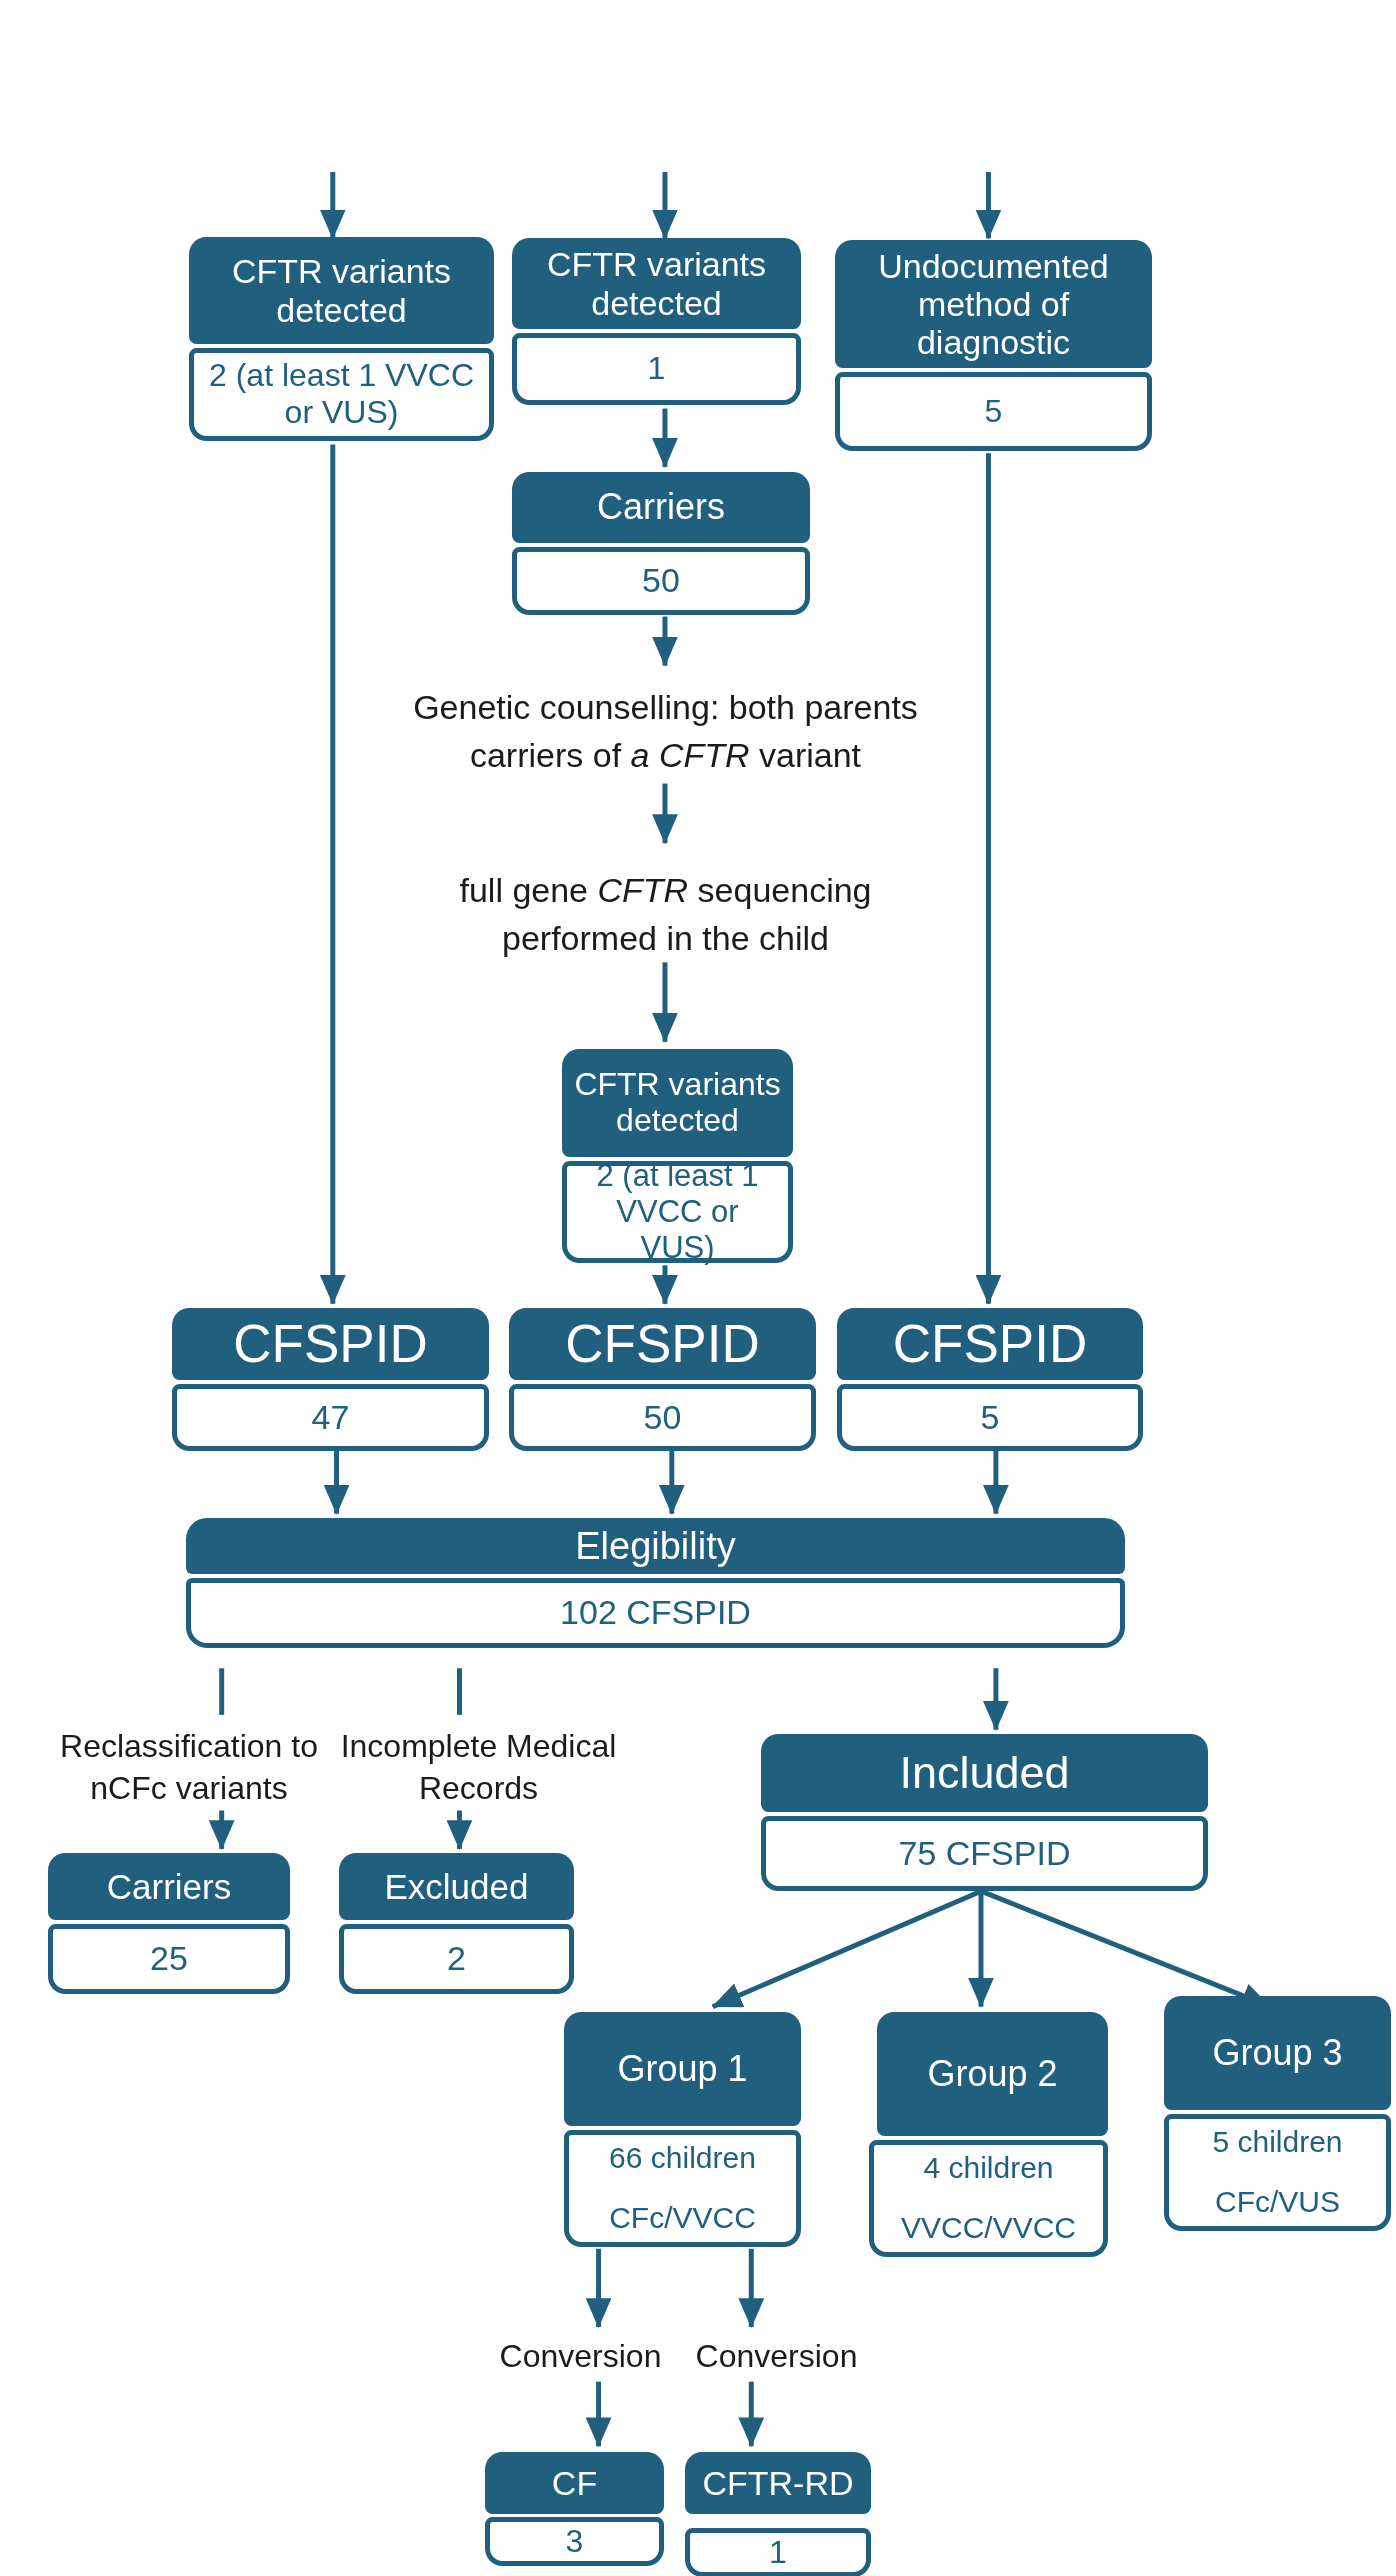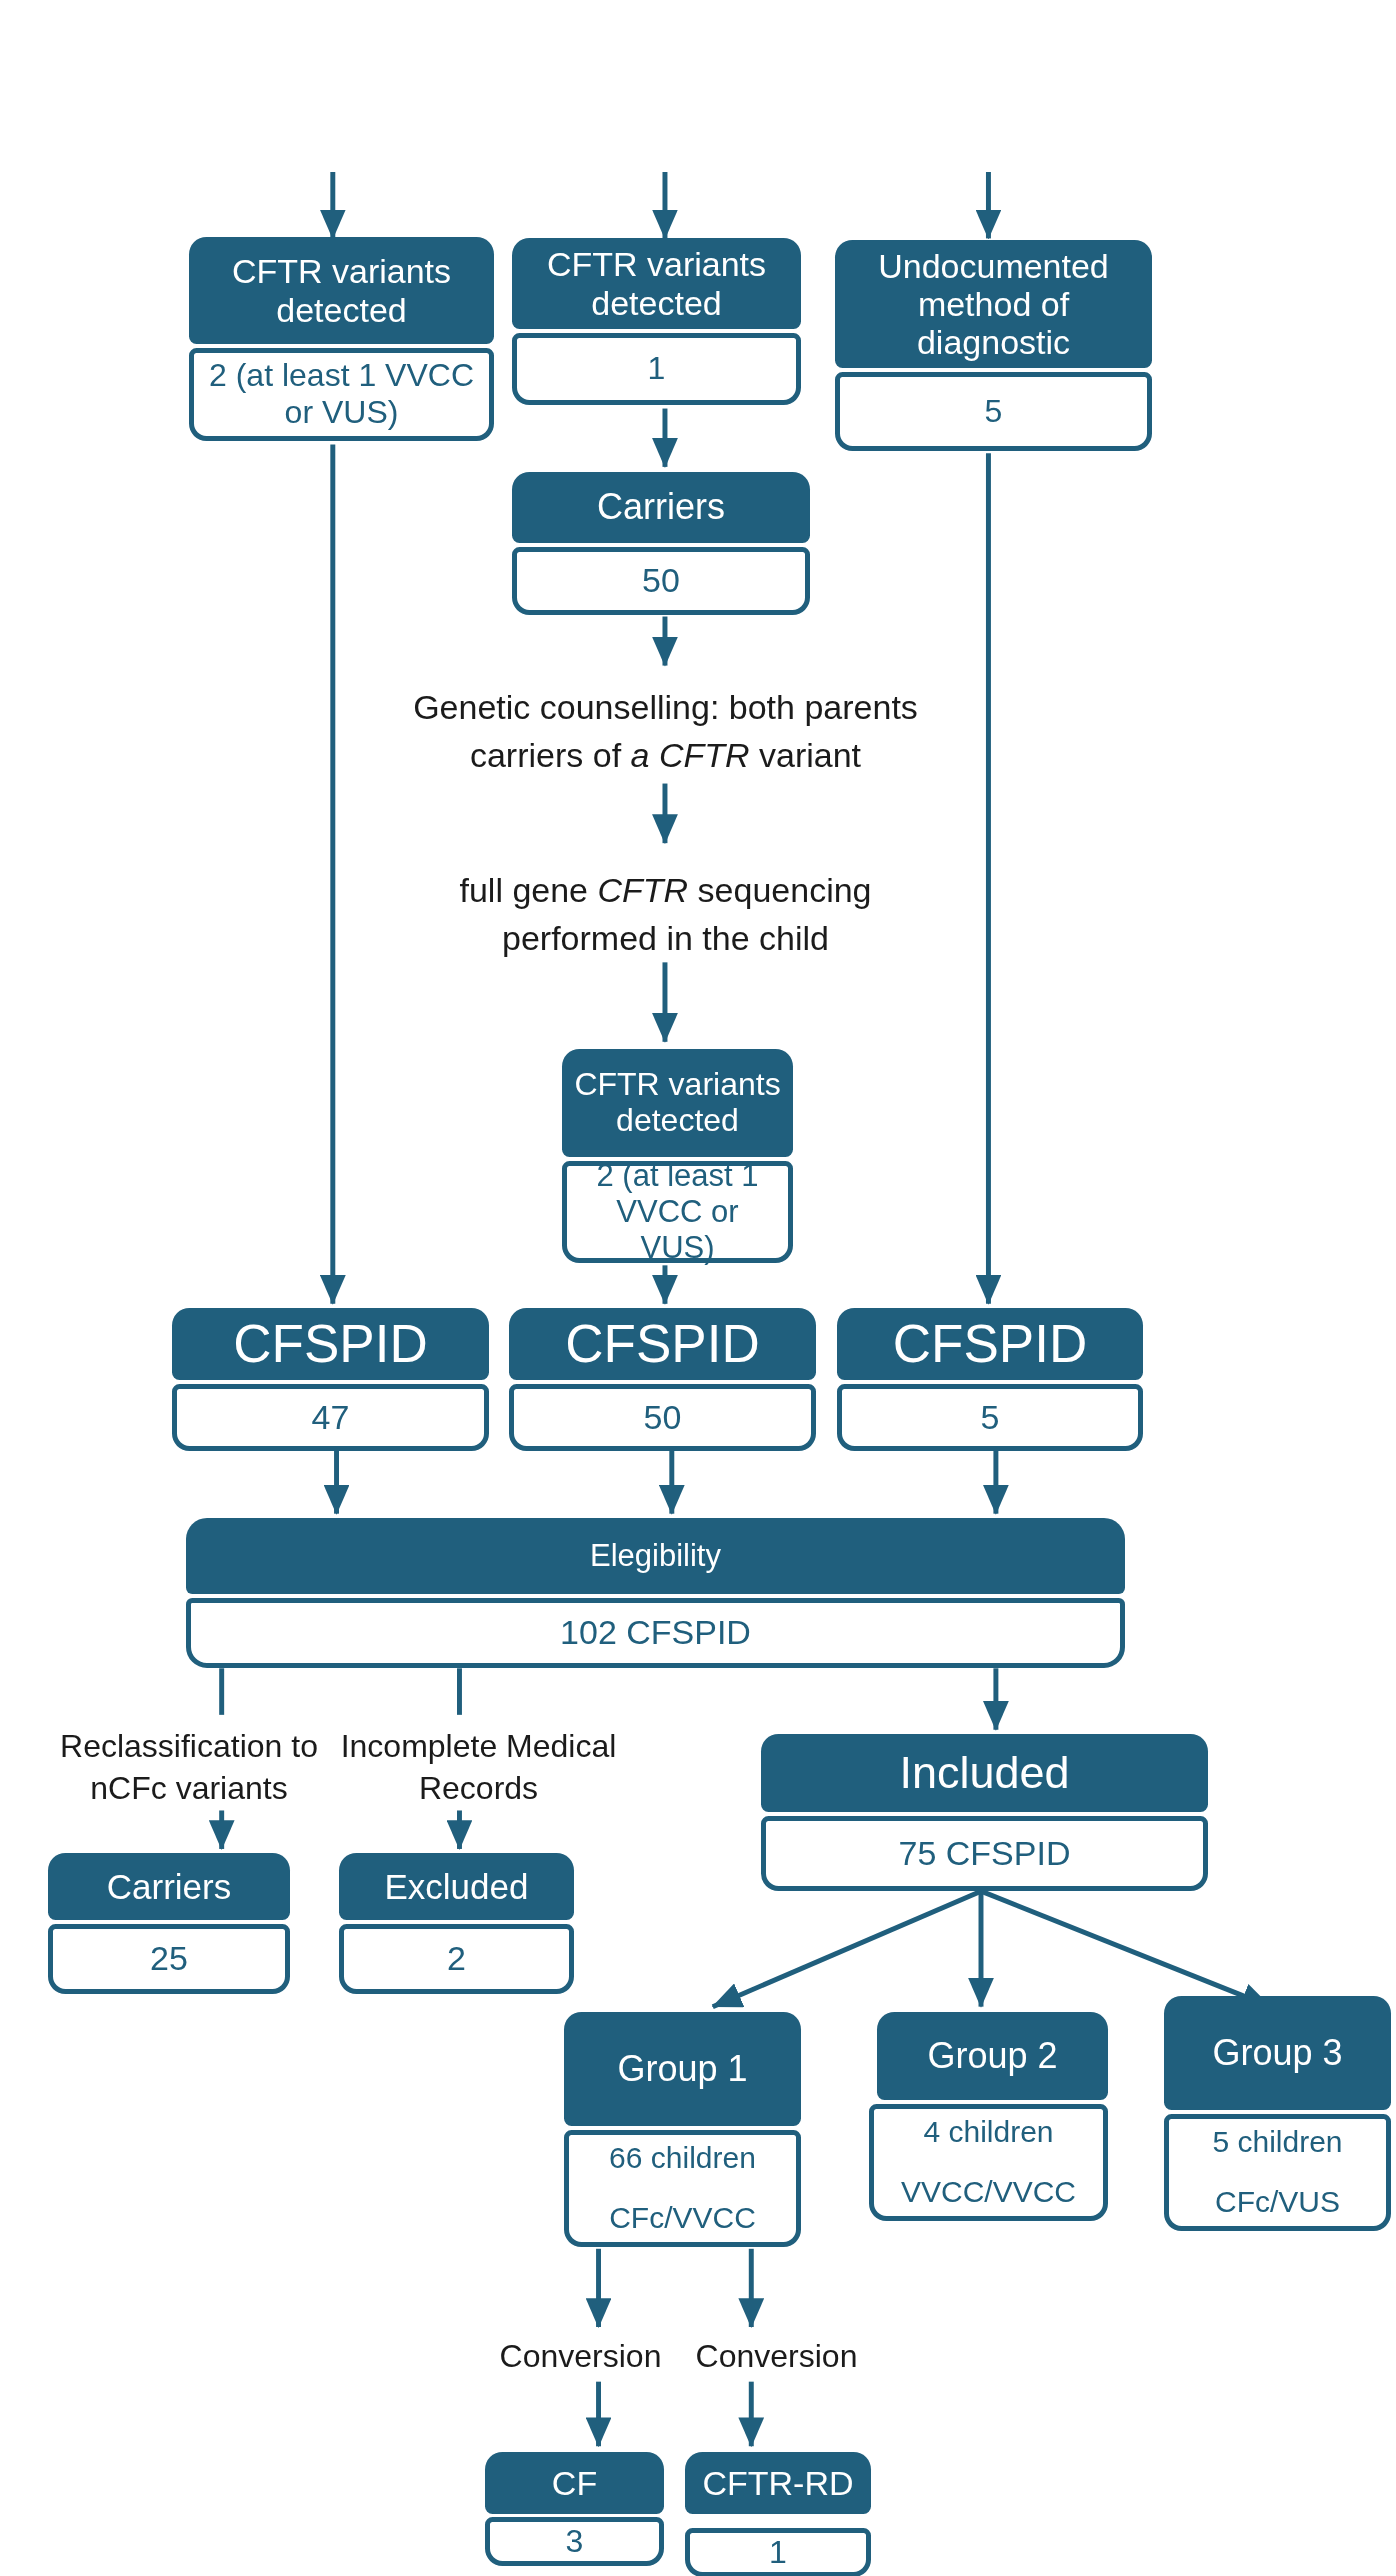--- a/index.html
+++ b/index.html
@@ -132,21 +132,21 @@
   <div class="node" style="left:509px;top:1308px;width:307px;">
     <div class="hd" style="height:72px;font-size:53px;">CFSPID</div>
     <div class="bd" style="height:67px;font-size:34px;">50</div>
   </div>
   <div class="node" style="left:837px;top:1308px;width:306px;">
     <div class="hd" style="height:72px;font-size:53px;">CFSPID</div>
     <div class="bd" style="height:67px;font-size:34px;">5</div>
   </div>
 
   <div class="node" style="left:186px;top:1518px;width:939px;">
-    <div class="hd" style="height:76px;font-size:31px;border-radius:21px 21px 6.2px 6.2px;">Elegibility</div>
+    <div class="hd" style="height:56px;font-size:38px;border-radius:21px 21px 6.2px 6.2px;">Elegibility</div>
     <div class="bd" style="height:70px;font-size:34px;border-radius:6.2px 6.2px 21px 21px;">102 CFSPID</div>
   </div>
 
   <div class="note" style="left:0px;top:1726px;width:298px;font-size:32px;line-height:1.3;margin-left:40px;">
     <div>
       <span>Reclassification to</span>
     </div>
     <div>
       <span>nCFc variants</span>
     </div>
@@ -175,21 +175,21 @@
   </div>
 
   <div class="node" style="left:564px;top:2012px;width:237px;">
     <div class="hd" style="height:114px;font-size:36px;">Group 1</div>
     <div class="bd col" style="height:117px;font-size:30px;">
       <span>66 children</span>
       <span>CFc/VVCC</span>
     </div>
   </div>
   <div class="node" style="left:869px;top:2012px;width:239px;">
-    <div class="hd" style="height:88px;font-size:36px;margin-left:8px;">Group 2</div>
+    <div class="hd" style="height:124px;font-size:36px;margin-left:8px;">Group 2</div>
     <div class="bd col" style="height:117px;font-size:30px;">
       <span>4 children</span>
       <span>VVCC/VVCC</span>
     </div>
   </div>
   <div class="node" style="left:1164px;top:1996px;width:227px;">
     <div class="hd" style="height:114px;font-size:36px;">Group 3</div>
     <div class="bd col" style="height:117px;font-size:30px;">
       <span>5 children</span>
       <span>CFc/VUS</span>

